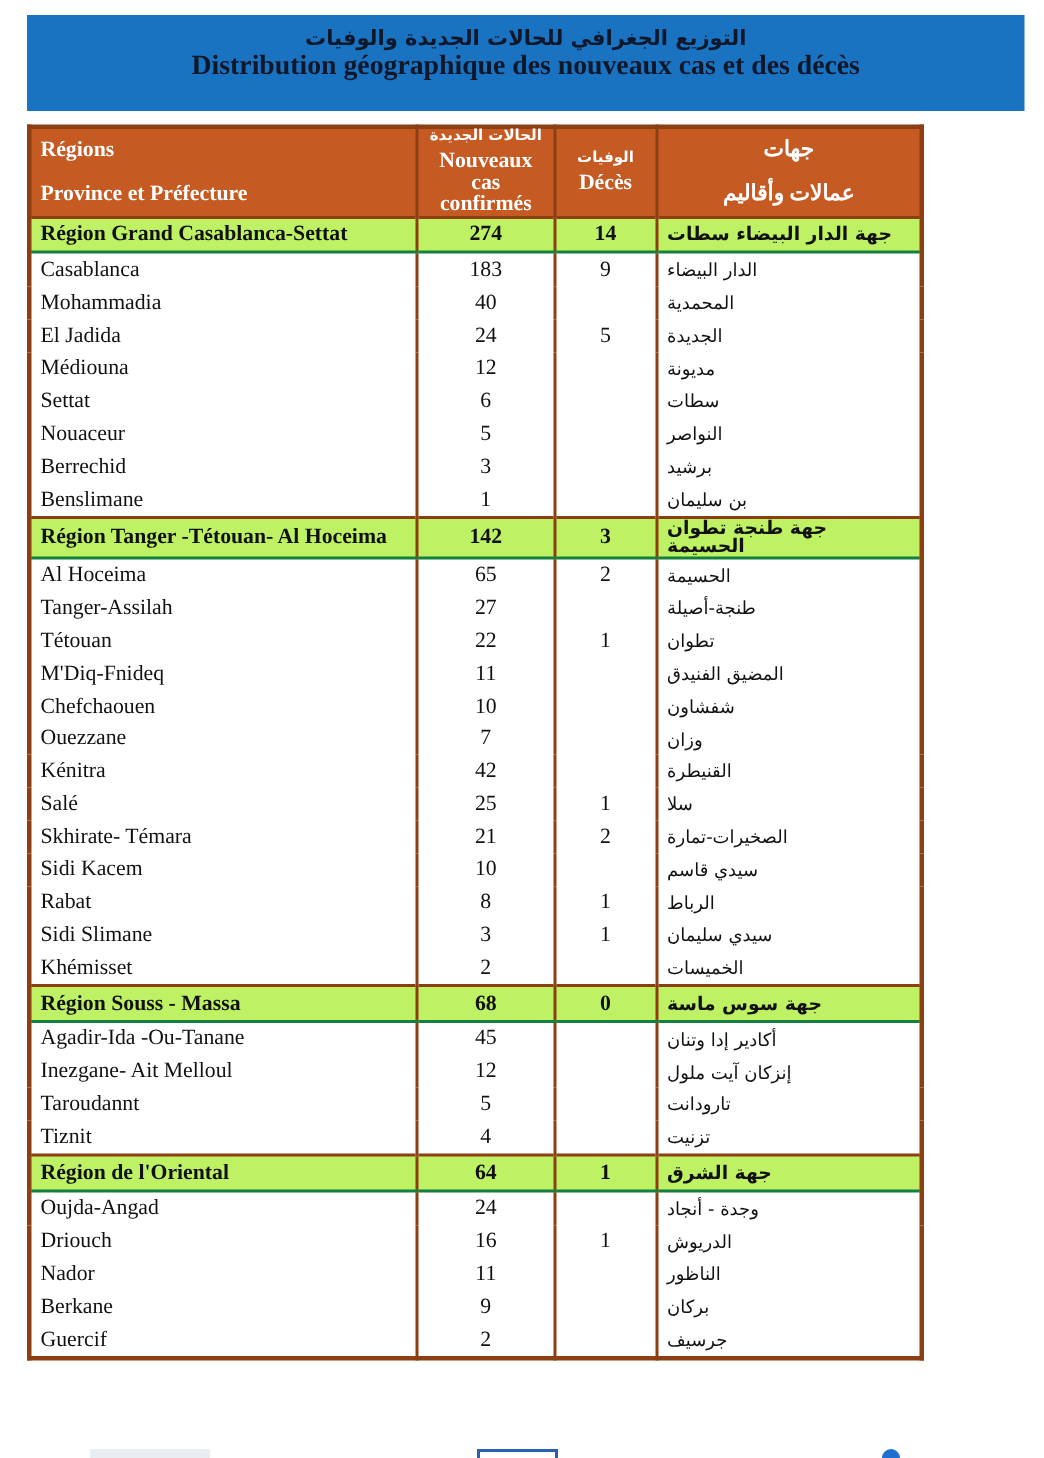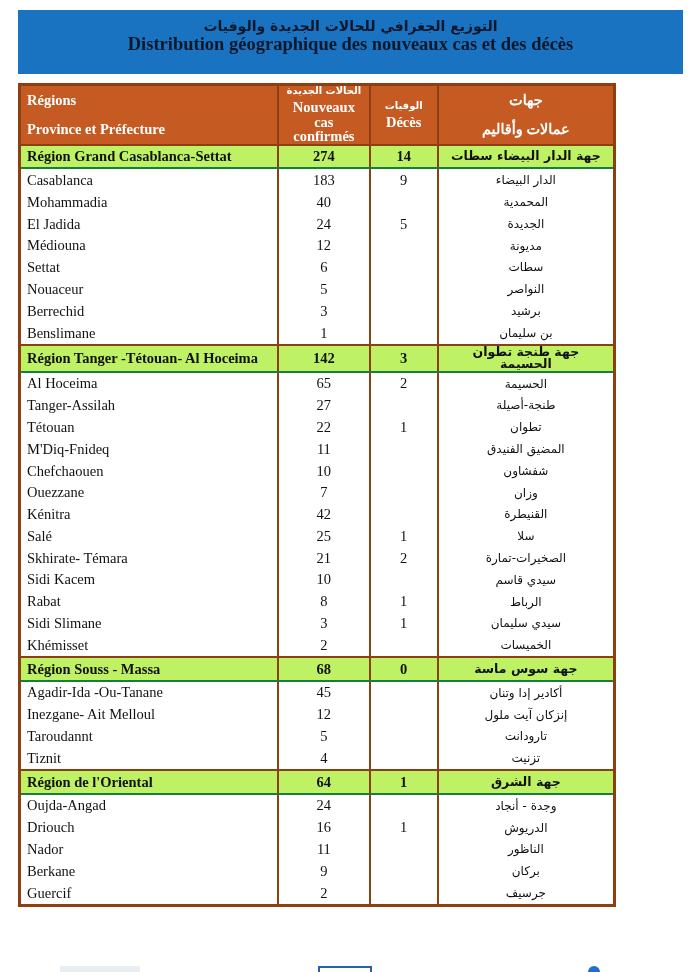--- a/index.html
+++ b/index.html
@@ -10,21 +10,21 @@
   table { position:absolute; left:18px; top:83px; width:598px; border-collapse:collapse; border:3px solid #8b3f12; }
   col.c1 { width:297px; } col.c2 { width:95px; } col.c3 { width:72px; } col.c4 { width:202px; }
   td, th { border-left:2px solid #8b3f12; border-right:2px solid #8b3f12; padding:0 6px; height:21.8px; font-size:14.5px; font-family:"Liberation Serif", serif; color:#111; line-height:1; }
   thead th { background:#c55a22; color:#fff; font-weight:bold; vertical-align:middle; }
   thead th.left { text-align:left; }
   thead th .l1 { display:block; margin-bottom:14px; }
   thead th .small-ar { display:block; font-family:"DejaVu Sans", sans-serif; font-weight:bold; font-size:10px; margin-bottom:4px; }
   thead tr { height:58px; }
   tr.region td { background:#bef264; font-weight:bold; border-top:2px solid #8b3f12; border-bottom:2px solid #15803d; }
   td.num { text-align:center; }
-  td.ar { direction:rtl; text-align:center; font-family:"DejaVu Sans", sans-serif; font-size:12px; }
+  td.ar { direction:rtl; text-align:left; font-family:"DejaVu Sans", sans-serif; font-size:12px; }
   tr.region td.ar { font-size:12.5px; font-weight:bold; }
   .footer-bits { position:absolute; top:964px; left:0; width:696px; height:8px; }
   .fb1 { position:absolute; left:60px; top:2px; width:80px; height:6px; background:#e9eef3; }
   .fb2 { position:absolute; left:318px; top:2px; width:50px; height:6px; border:2px solid #2a5fb0; border-bottom:none; }
   .fb3 { position:absolute; left:588px; top:2px; width:12px; height:12px; border-radius:50%; background:#1e6fd0; }
 </style>
 </head>
 <body>
 
 <div class="banner">

